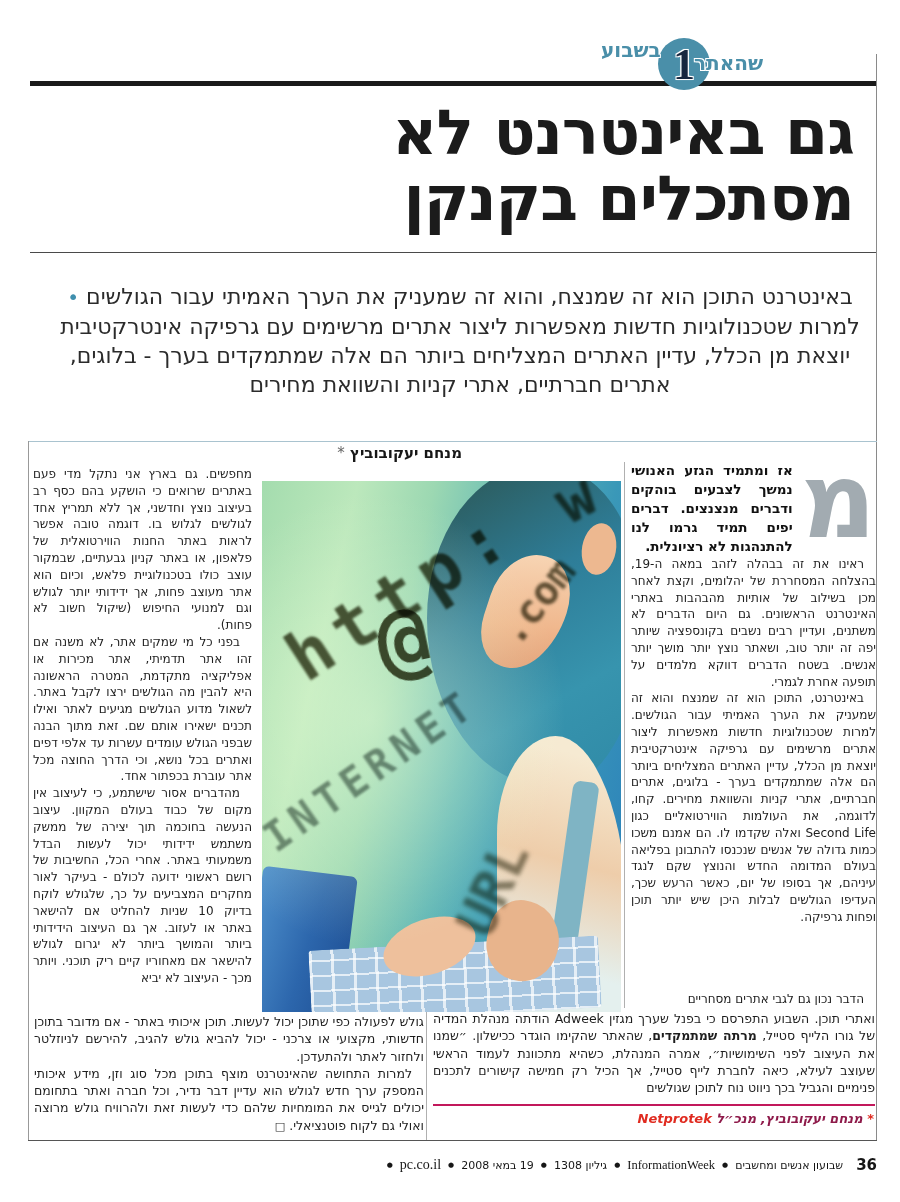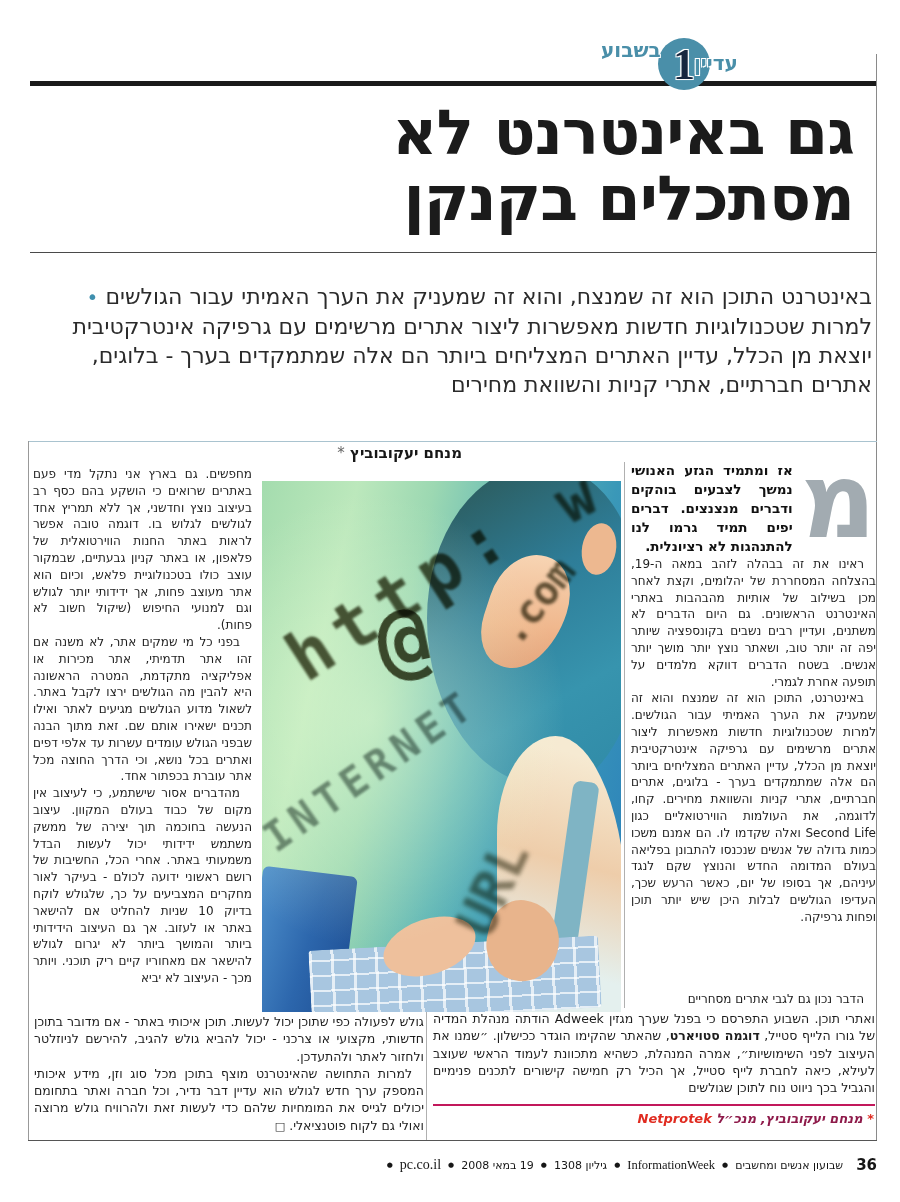--- a/index.html
+++ b/index.html
@@ -18,21 +18,21 @@
     background:#4a8fa9; border-radius:50%; z-index:2; display:flex; align-items:center; justify-content:center; }
   .badge-num { font-family:"Liberation Serif", serif; font-size:44px; font-weight:bold; color:#16263f;
     text-shadow: 0 0 2px #fff, 1px 1px 0 #fff, -1px -1px 0 #fff, 1px -1px 0 #fff, -1px 1px 0 #fff; }
 
   .rule { position:absolute; background:#1a1a1a; }
 
   
   .headline { position:absolute; right:46px; top:100px; text-align:right; direction:rtl;
     font-size:62px; line-height:66px; font-weight:800; color:#1b1b1b; letter-spacing:-1px; }
 
-  .subhead { position:absolute; left:48px; top:282px; width:824px; direction:rtl; text-align:right;
+  .subhead { position:absolute; left:48px; top:282px; width:824px; direction:rtl; text-align:center;
     font-size:22px; line-height:29px; color:#2b2b2b; }
   .subhead .dot { color:#3f8fae; font-size:20px; }
 
   .byline { position:absolute; right:438px; top:444px; direction:rtl; white-space:nowrap;
     font-size:15px; font-weight:bold; color:#171717; }
   .byline .mark { color:#666; font-weight:normal; }
 
   
   .col { position:absolute; direction:rtl; text-align:justify; color:#1d1d1d; overflow:hidden; }
   .col p { margin:0; }
@@ -89,21 +89,21 @@
   .footer .pgnum { font-size:15px; font-weight:bold; margin-left:6px; }
   .footer .sep { font-size:7px; line-height:1; }
   .footer .latin { font-family:"Liberation Serif", serif; font-size:12.5px; direction:ltr; }
 </style>
 </head>
 <body>
 
 <div id="page">
 
   <div class="abs">
-    <span class="badge-word" style="left:694px; top:51px;">עדיין</span>
+    <span class="badge-word" style="left:694px; top:51px;">שהאתר</span>
     <div class="badge-circle">
       <span class="badge-num">1</span>
     </div>
     <span class="badge-word" style="left:601px; top:38px;">בשבוע</span>
   </div>
 
   <div class="rule" style="left:30px; top:81px; width:847px; height:5px;"></div>
   <div class="rule" style="left:876px; top:54px; width:1px; height:1087px; background:#8a8a8a;"></div>
   <div class="rule" style="left:30px; top:252px; width:846px; height:1px; background:#4a4a4a;"></div>
   <div class="rule" style="left:28px; top:441px; width:849px; height:1px; background:#a9c3cf;"></div>
@@ -156,21 +156,21 @@
   <div class="col small-txt" style="left:631px; top:461px; width:245px; height:526px;">
     <p class="intro-bold"><span class="dropcap">מ</span><span>אז ומתמיד הגזע האנושי נמשך לצבעים בוהקים ודברים מנצנצים. דברים יפים תמיד גרמו לנו להתנהגות לא רציונלית.</span></p>
     <p>ראינו את זה בבהלה לזהב במאה ה-19, בהצלחה המסחררת של יהלומים, וקצת לאחר מכן בשילוב של אותיות מהבהבות באתרי האינטרנט הראשונים. גם היום הדברים לא משתנים, ועדיין רבים נשבים בקונספציה שיותר יפה זה יותר טוב, ושאתר נוצץ יותר מושך יותר אנשים. בשטח הדברים דווקא מלמדים על תופעה אחרת לגמרי.</p>
     <p>באינטרנט, התוכן הוא זה שמנצח והוא זה שמעניק את הערך האמיתי עבור הגולשים. למרות שטכנולוגיות חדשות מאפשרות ליצור אתרים מרשימים עם גרפיקה אינטרקטיבית יוצאת מן הכלל, עדיין האתרים המצליחים ביותר הם אלה שמתמקדים בערך - בלוגים, אתרים חברתיים, אתרי קניות והשוואת מחירים. קחו, לדוגמה, את העולמות הווירטואליים כגון Second Life ואלה שקדמו לו. הם אמנם משכו כמות גדולה של אנשים שנכנסו להתבונן בפליאה בעולם המדומה החדש והנוצץ שקם לנגד עיניהם, אך בסופו של יום, כאשר הרעש שכך, העדיפו הגולשים לבלות היכן שיש יותר תוכן ופחות גרפיקה.</p>
   </div>
   <div class="col small-txt" style="left:631px; top:991px; width:245px; height:17px; text-indent:12px;">
     <p>הדבר נכון גם לגבי אתרים מסחריים</p>
   </div>
 
   <div class="col mid-txt" style="left:433px; top:1010px; width:442px; height:92px;">
-    <p><span>ואתרי תוכן. השבוע התפרסם כי בפנל שערך מגזין Adweek הודתה מנהלת המדיה של גורו הלייף סטייל, </span><b>דוגמה סטויארט</b><span>, שהאתר שהקימו הוגדר ככישלון. ״שמנו את העיצוב לפני השימושיות״, אמרה המנהלת, כשהיא מתכוונת לעמוד הראשי שעוצב לעילא, כיאה לחברת לייף סטייל, אך הכיל רק חמישה קישורים לתכנים פנימיים והגביל בכך ניווט נוח לתוכן שגולשים</span></p>
+    <p><span>ואתרי תוכן. השבוע התפרסם כי בפנל שערך מגזין Adweek הודתה מנהלת המדיה של גורו הלייף סטייל, </span><b>מרתה שמתמקדים</b><span>, שהאתר שהקימו הוגדר ככישלון. ״שמנו את העיצוב לפני השימושיות״, אמרה המנהלת, כשהיא מתכוונת לעמוד הראשי שעוצב לעילא, כיאה לחברת לייף סטייל, אך הכיל רק חמישה קישורים לתכנים פנימיים והגביל בכך ניווט נוח לתוכן שגולשים</span></p>
   </div>
 
   <div class="col mid-txt" style="left:34px; top:1013px; width:390px; height:126px;">
     <p>גולש לפעולה כפי שתוכן יכול לעשות. תוכן איכותי באתר - אם מדובר בתוכן חדשותי, מקצועי או צרכני - יכול להביא גולש להגיב, להירשם לניוזלטר ולחזור לאתר ולהתעדכן.</p>
     <p><span>למרות התחושה שהאינטרנט מוצף בתוכן מכל סוג וזן, מידע איכותי המספק ערך חדש לגולש הוא עדיין דבר נדיר, וכל חברה ואתר בתחומם יכולים לגייס את המומחיות שלהם כדי לעשות זאת ולהרוויח גולש מרוצה ואולי גם לקוח פוטנציאלי.</span> <span style="font-size:11px;">□</span></p>
   </div>
 
   <div class="rule" style="left:433px; top:1104px; width:442px; height:2px; background:#c2185b;"></div>
   <div class="footnote">
     <span class="fn-mark">*</span>

